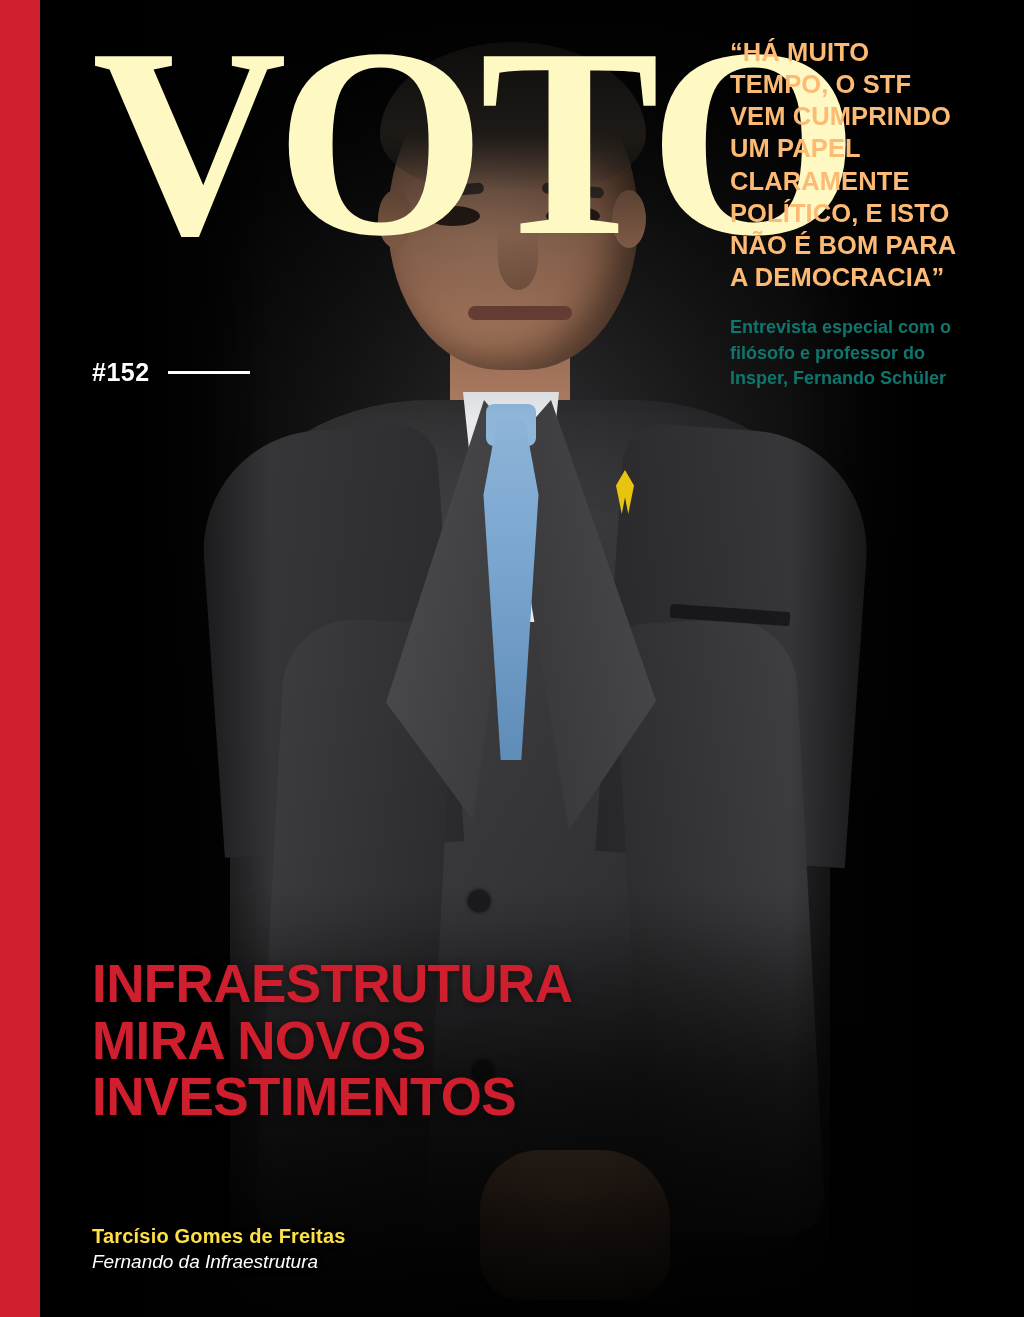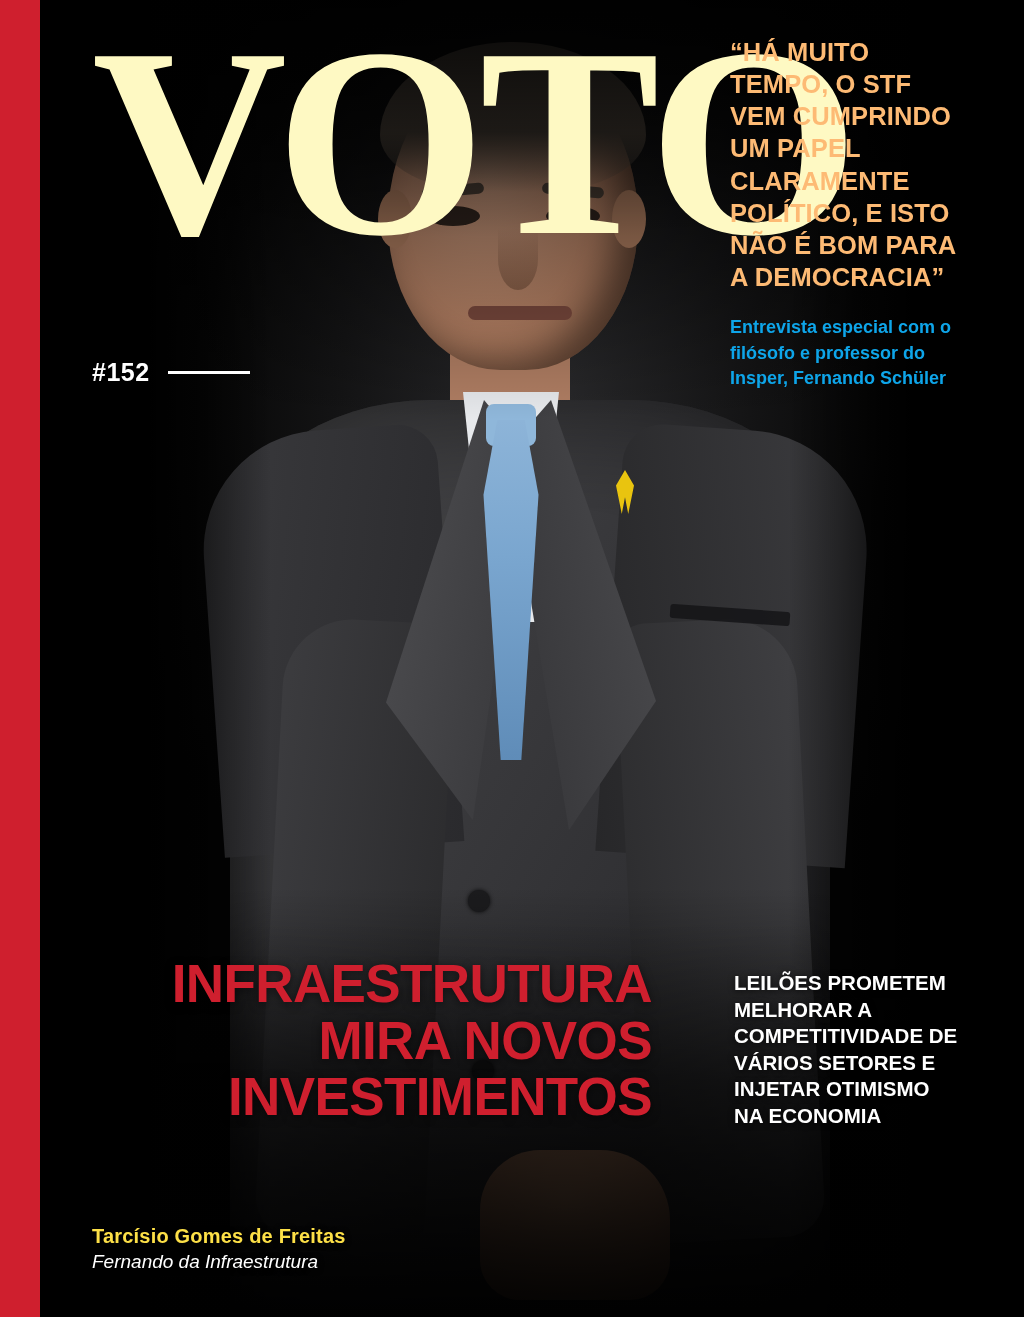--- a/index.html
+++ b/index.html
@@ -244,39 +244,38 @@
   }
   .quote-text {
     color: #fdba74;
     font-weight: 700;
     font-size: 25.5px;
     line-height: 1.26;
     letter-spacing: .1px;
   }
   .quote-sub {
     margin-top: 22px;
-    color: #0ea5e9;
+    color: #0f766e;
     font-weight: 700;
     font-size: 18px;
     line-height: 1.42;
   }
 
   
   .headline {
     position: absolute;
     left: 92px; bottom: 192px;
     width: 560px;
     z-index: 6;
     color: #cf1f2e;
     font-weight: 700;
     font-size: 53px;
     line-height: 1.06;
     letter-spacing: -.6px;
     text-shadow: 0 2px 10px rgba(0,0,0,.55);
-    text-align: right;
   }
 
   
   .blurb {
     position: absolute;
     right: 62px; bottom: 188px;
     width: 228px;
     z-index: 6;
     color: #ffffff;
     font-weight: 700;
@@ -383,21 +382,20 @@
     <span class="issue-rule"></span>
   </div>
 
   <div class="quote-block">
     <div class="quote-text">“HÁ MUITO TEMPO, O STF VEM CUMPRINDO UM PAPEL CLARAMENTE POLÍTICO, E ISTO NÃO É BOM PARA A DEMOCRACIA”</div>
     <div class="quote-sub">Entrevista especial com o filósofo e professor do Insper, Fernando Schüler</div>
   </div>
 
   <div class="headline">INFRAESTRUTURA MIRA NOVOS INVESTIMENTOS</div>
 
-  <div class="blurb">LEILÕES PROMETEM MELHORAR A COMPETITIVIDADE DE VÁRIOS SETORES E INJETAR OTIMISMO NA ECONOMIA</div>
 
 
   <div class="credit">
     <div class="credit-name">Tarcísio Gomes de Freitas</div>
     <div class="credit-role">Fernando da Infraestrutura</div>
   </div>
 
 </div>
 
 </body></html>

